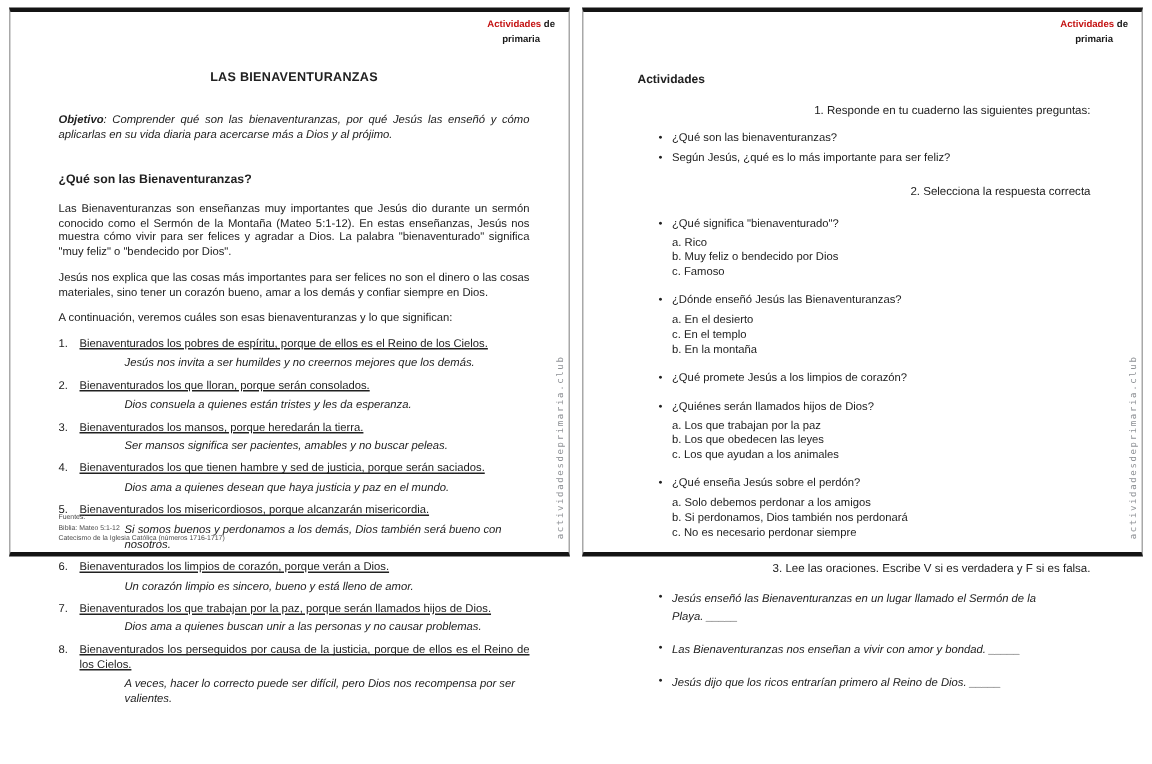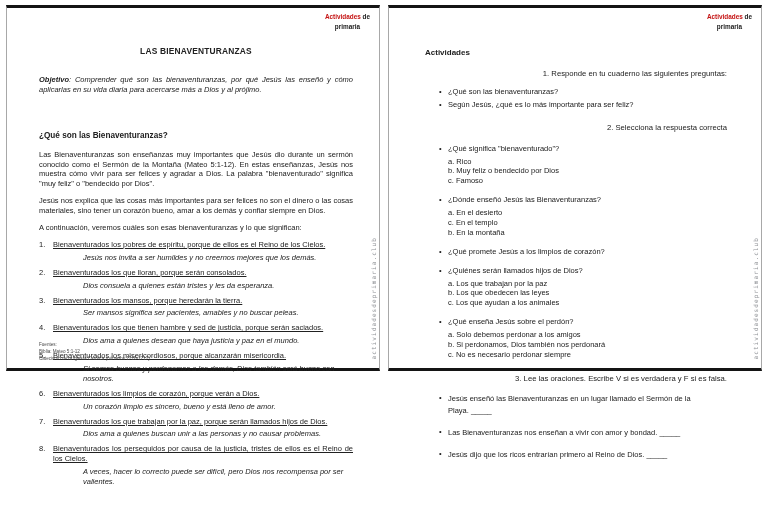--- a/index.html
+++ b/index.html
@@ -31,41 +31,41 @@
     position:absolute; right:2px; bottom:8px;
     writing-mode:vertical-rl; transform:rotate(180deg);
     font-size:6px; letter-spacing:1.1px; color:#8f9296;
     font-family:"DejaVu Sans Mono", monospace;
   }
 
   .content { position:absolute; inset:0; padding:24px 26px 10px 32px; font-size:7.5px; line-height:1.32; }
 
   
   .doc-title { text-align:center; font-weight:bold; font-size:8.4px; margin:14px 0 18px 0; letter-spacing:0.2px; }
-  .objective { font-style:italic; text-align:justify; margin-bottom:36px; }
+  .objective { font-style:italic; text-align:justify; margin-bottom:20px; }
   .objective b { font-style:italic; }
   .section-heading { font-weight:bold; font-size:8.2px; margin-bottom:8px; }
   .para { text-align:justify; margin-bottom:7px; }
   .beatitude { margin-bottom:4px; }
   .b-row { display:flex; }
   .b-num { flex:none; width:14px; }
   .b-text { flex:1; text-decoration:underline; text-align:justify; }
   .b-meaning { margin:3px 0 5px 44px; font-style:italic; }
   .sources { position:absolute; left:32px; bottom:5px; font-size:4.6px; line-height:1.5; color:#4a4a4a; }
 
   
   .act-heading { font-weight:bold; font-size:8px; margin:16px 0 10px 0; }
   .act-title { font-weight:normal; font-size:7.7px; margin-bottom:8px;text-align:right; }
   .act-block { margin-bottom:14px; }
   .bullet { display:flex; margin-bottom:3px; }
   .bullet::before { content:"\2022"; flex:none; width:9px; margin-left:14px; }
   .bullet-text { flex:1; text-align:left; }
   .question { margin-bottom:9px; }
   .option { margin-left:23px; line-height:1.32; }
-  .tf-item { margin-bottom:10px; }
+  .tf-item { margin-bottom:10px;font-style:italic; }
   .tf-item .bullet-text { padding-right:18px; line-height:1.6; }
 </style>
 </head>
 <body>
 
 <div class="page page-left">
   <div class="logo">
     <div><span class="red">Actividades</span> <span>de</span></div>
     <div>primaria</div>
   </div>
@@ -140,21 +140,21 @@
           <div class="b-row">
             <span class="b-num">7.</span>
             <span class="b-text">Bienaventurados los que trabajan por la paz, porque serán llamados hijos de Dios.</span>
           </div>
           <div class="b-meaning">Dios ama a quienes buscan unir a las personas y no causar problemas.</div>
         </div>
 
         <div class="beatitude">
           <div class="b-row">
             <span class="b-num">8.</span>
-            <span class="b-text">Bienaventurados los perseguidos por causa de la justicia, tristes de ellos es el Reino de los Cielos.</span>
+            <span class="b-text">Bienaventurados los perseguidos por causa de la justicia, porque de ellos es el Reino de los Cielos.</span>
           </div>
           <div class="b-meaning">A veces, hacer lo correcto puede ser difícil, pero Dios nos recompensa por ser valientes.</div>
         </div>
       </div>
   </div>
 
   <div class="sources">
 
       <div>Fuentes:</div>
 

